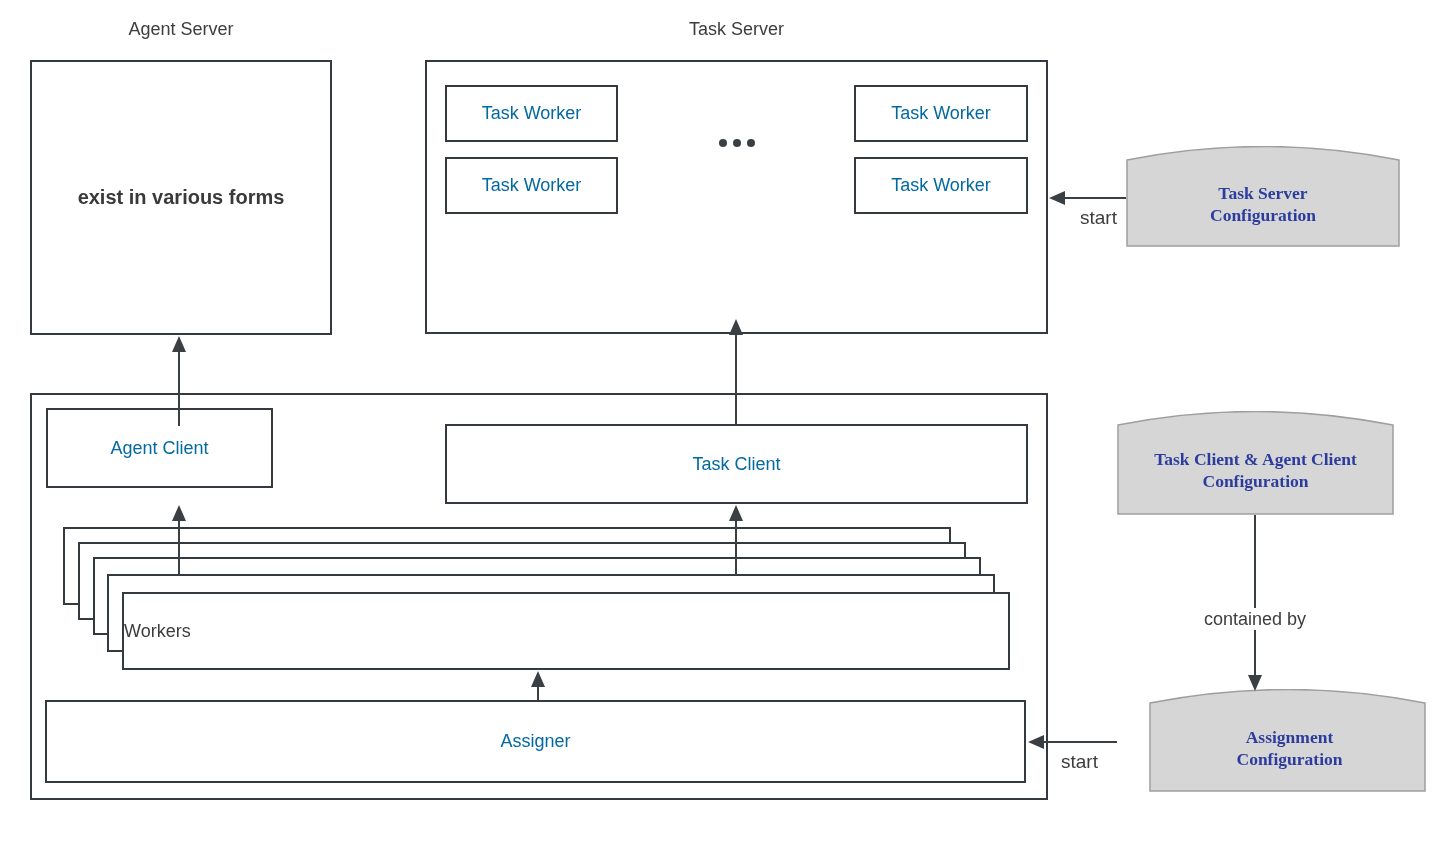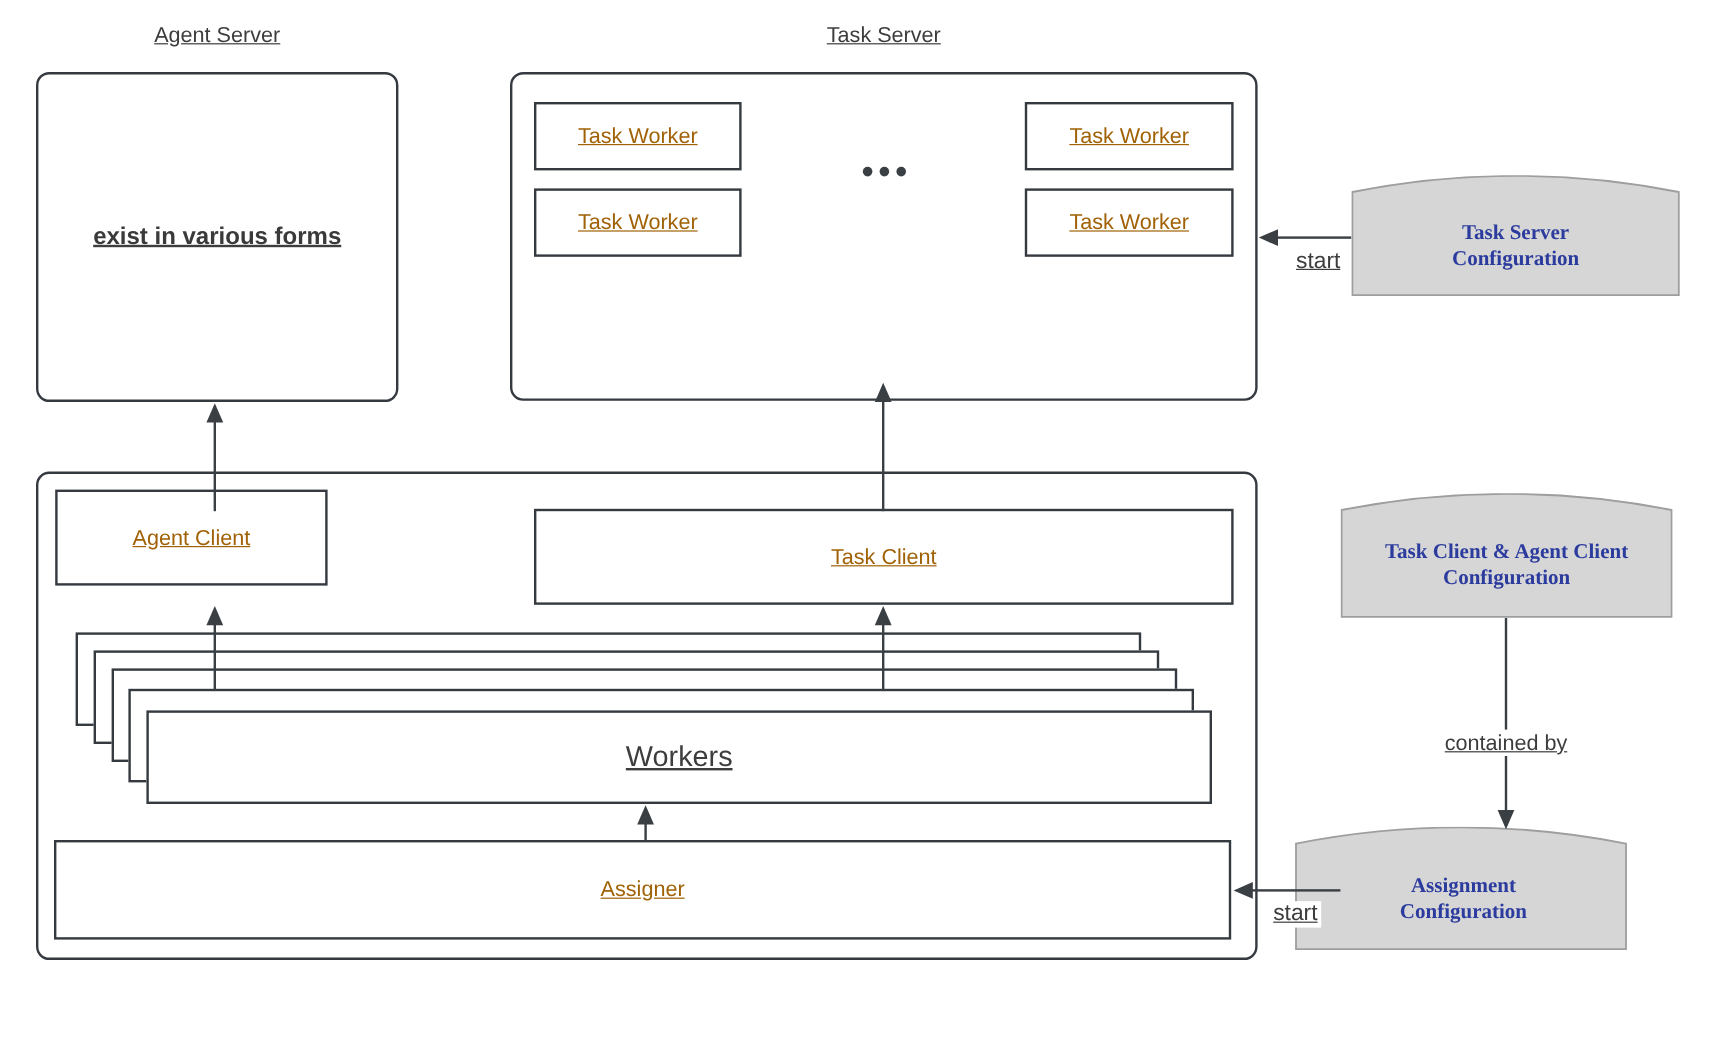--- a/index.html
+++ b/index.html
@@ -1,28 +1,28 @@
 <!DOCTYPE html>
 <html><head>
 <meta charset="utf-8">
 <style>
   html,body{margin:0;padding:0;background:#ffffff;}
   #canvas{
     position:relative;width:1432px;height:865px;background:#ffffff;overflow:hidden;
     font-family:"Liberation Sans",sans-serif;color:#3d3d3d;
   }
-  .abs{position:absolute;box-sizing:border-box;text-decoration:underline;}
+  .abs{position:absolute;box-sizing:border-box;}
   
   .node{
     border:2px solid #343a40;background:#ffffff;
     display:flex;align-items:center;justify-content:center;
-    font-size:18px;color:#a16207;text-align:right;
+    font-size:18px;color:#0369a1;text-align:right;
   }
   .container-box{
-    border:2px solid #343a40;background:#ffffff;border-radius:11px;
+    border:2px solid #343a40;background:#ffffff;border-radius:0;
   }
   .outer-title{
     font-size:18px;color:#3d3d3d;text-align:center;
   }
   .bold-caption{font-weight:bold;font-size:20px;color:#3a3a3a;}
   
   .vline{width:2px;background:#3a3f44;z-index:30;}
   .hline{height:2px;background:#3a3f44;z-index:30;}
   .arrow-up{width:0;height:0;border-left:7px solid transparent;border-right:7px solid transparent;
             border-bottom:16px solid #3a3f44;z-index:31;}
@@ -88,21 +88,21 @@
     <span>Agent Client</span>
   </div>
   <div class="abs node" style="left:445px;top:424px;width:583px;height:80px;">
     <span>Task Client</span>
   </div>
 
   <div class="abs stack-layer" style="left:63px;top:527px;z-index:1;"></div>
   <div class="abs stack-layer" style="left:78px;top:542px;z-index:2;"></div>
   <div class="abs stack-layer" style="left:93px;top:557px;z-index:3;"></div>
   <div class="abs stack-layer" style="left:107px;top:574px;z-index:4;"></div>
-  <div class="abs stack-layer" style="left:122px;top:592px;z-index:5;display:flex;align-items:center;justify-content:center;font-size:24px;">
+  <div class="abs stack-layer" style="left:122px;top:592px;z-index:5;display:flex;align-items:center;font-size:18px;">
     <span>Workers</span>
   </div>
 
   <div class="abs node" style="left:45px;top:700px;width:981px;height:83px;">
     <span>Assigner</span>
   </div>
 
   <div class="abs" style="left:1126px;top:146px;width:274px;height:101px;">
     <svg class="config-svg" width="274" height="101" viewBox="0 0 274 101">
       <path d="M1,14 Q137,-13 273,14 L273,100 L1,100 Z" fill="#d6d6d6" stroke="#9e9e9e" stroke-width="1.5"></path>
@@ -116,21 +116,21 @@
   <div class="abs" style="left:1117px;top:411px;width:277px;height:104px;">
     <svg class="config-svg" width="277" height="104" viewBox="0 0 277 104">
       <path d="M1,14 Q138.5,-13 276,14 L276,103 L1,103 Z" fill="#d6d6d6" stroke="#9e9e9e" stroke-width="1.5"></path>
     </svg>
     <div class="config-text" style="top:14px;bottom:0;">
       <span>Task Client &amp; Agent Client</span>
       <span>Configuration</span>
     </div>
   </div>
 
-  <div class="abs" style="left:1079px;top:689px;width:281px;height:103px;">
+  <div class="abs" style="left:1149px;top:689px;width:281px;height:103px;">
     <svg class="config-svg" width="277" height="103" viewBox="0 0 277 103">
       <path d="M1,14 Q138.5,-13 276,14 L276,102 L1,102 Z" fill="#d6d6d6" stroke="#9e9e9e" stroke-width="1.5"></path>
     </svg>
     <div class="config-text" style="top:14px;bottom:0;">
       <span>Assignment</span>
       <span>Configuration</span>
     </div>
   </div>
 
   <div class="abs vline" style="left:178px;top:349px;height:77px;"></div>

